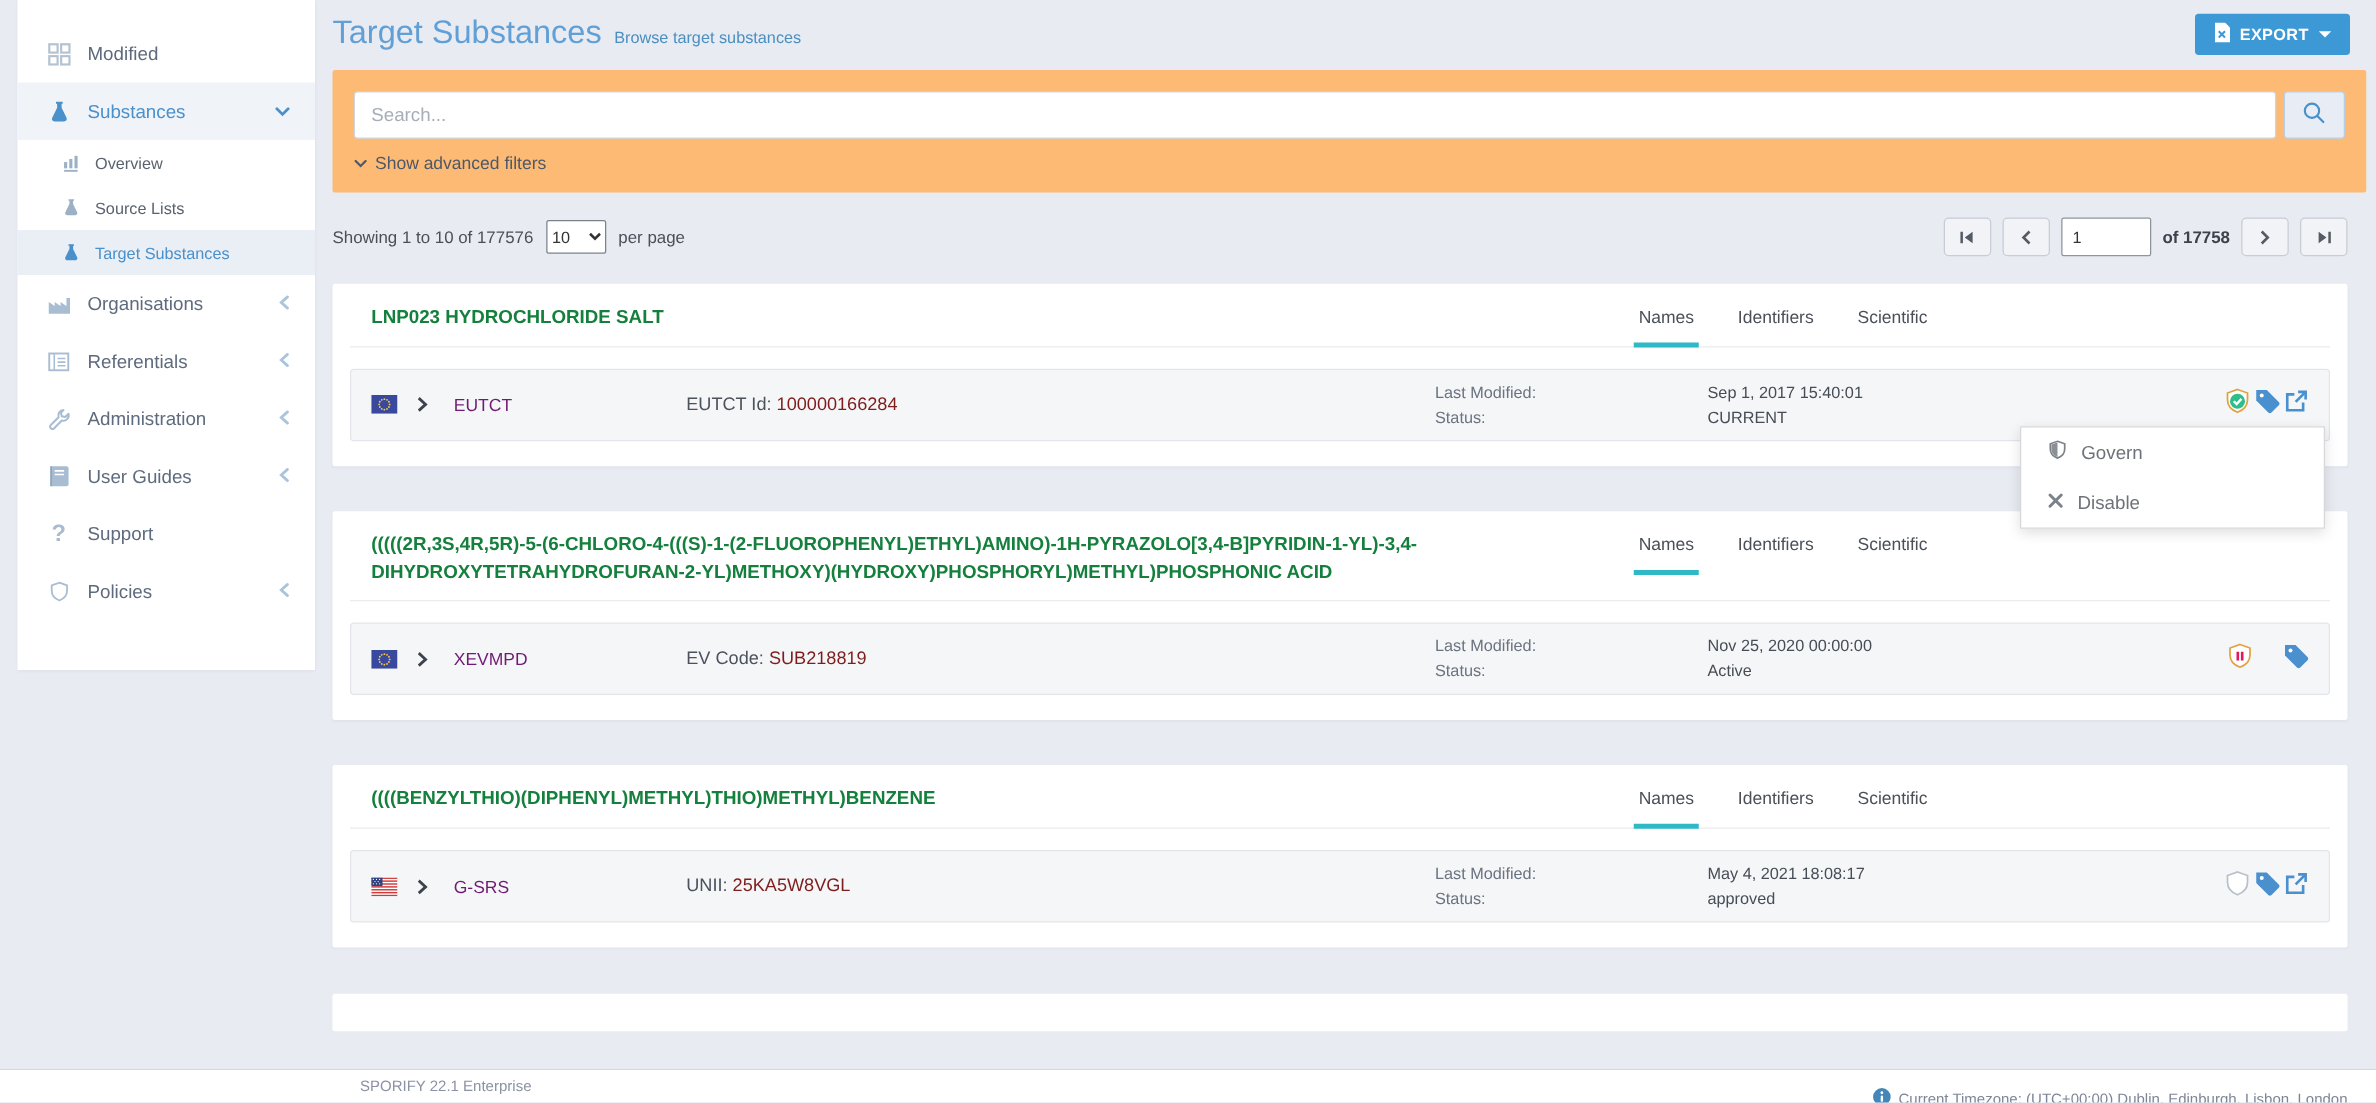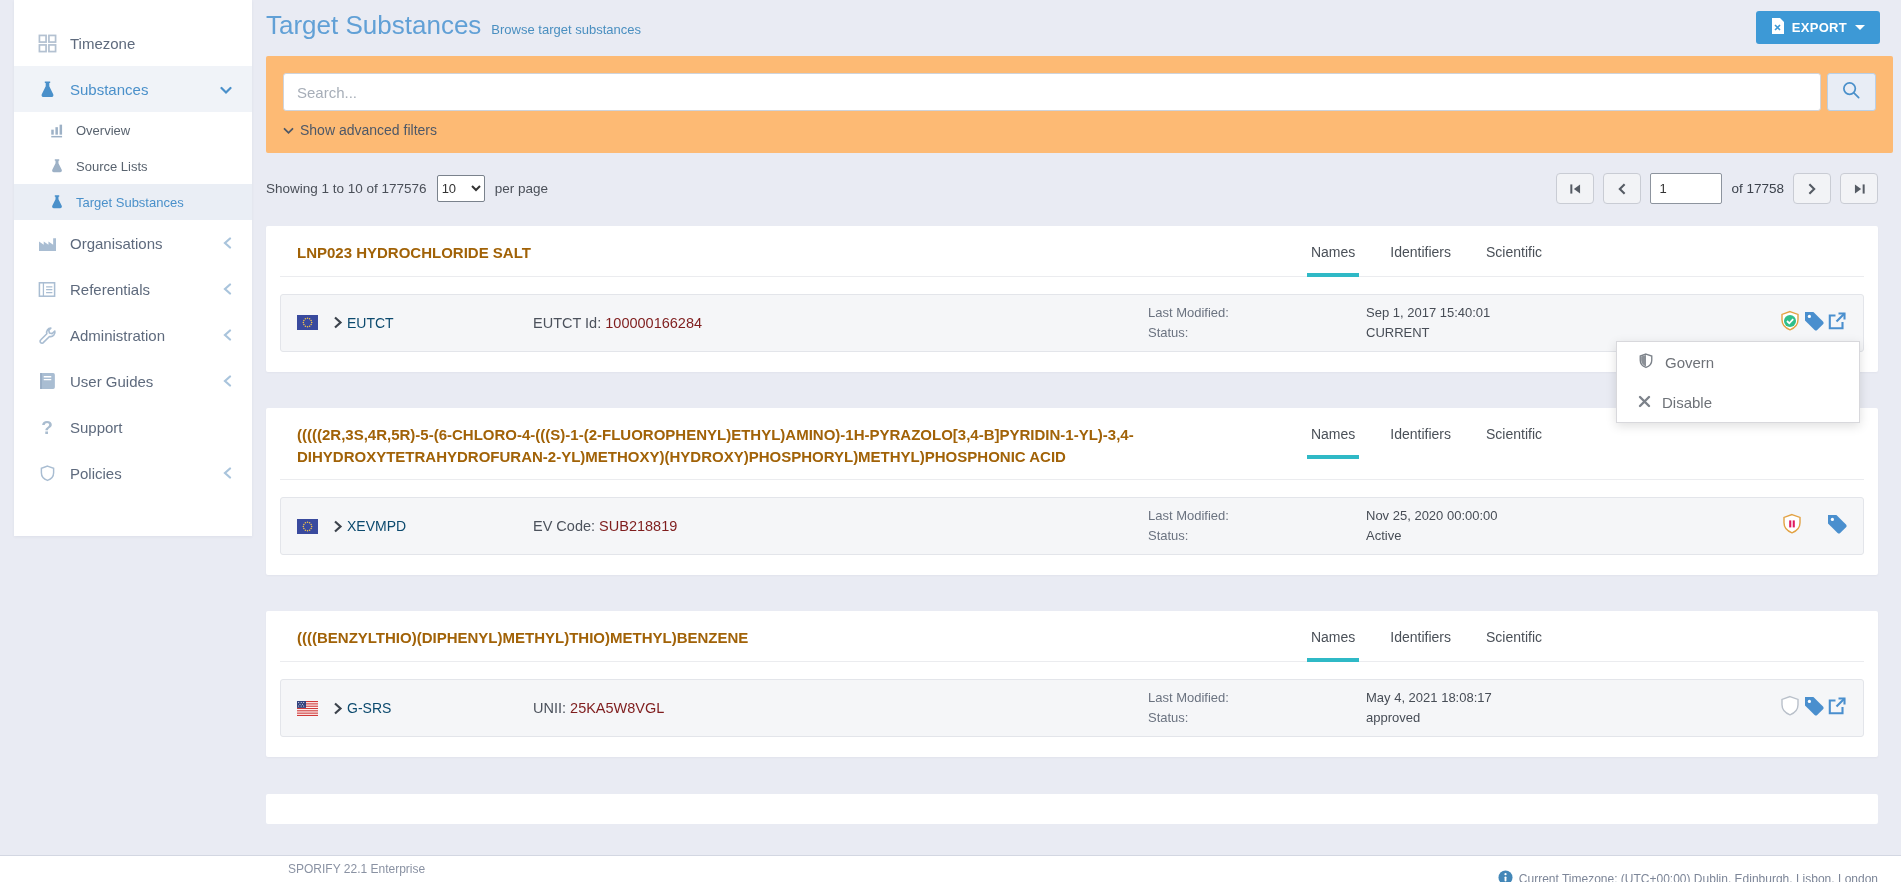--- a/index.html
+++ b/index.html
@@ -51,36 +51,36 @@
     font-size:14px; color:#4e5867; cursor:pointer; }
   
   .pg-bar { margin:20px 23px 0 14px; display:flex; align-items:center; font-size:13.5px; color:#4a4f58; }
   .pg-size { margin:0 10px; width:48px; height:27px; border:1px solid #7a828c; border-radius:2px;
     background:#fff; font-size:13px; font-family:inherit; color:#333; }
   .pg-right { margin-left:auto; display:flex; align-items:center; gap:9px; }
   .pg-btn { width:38px; height:31px; background:#f2f3f6; border:1px solid #c9ccd4; border-radius:4px;
     display:flex; align-items:center; justify-content:center; cursor:pointer; }
   .pg-input { width:72px; height:31px; border:1px solid #8d949e; border-radius:2px; padding:0 8px;
     font-size:13px; font-family:inherit; color:#333; }
-  .pg-of { color:#3c424c; }
+  .pg-of { color:#3c424c;font-weight:bold; }
   
   .card { margin:22px 23px 0 14px; background:#fff; border-radius:2px; padding:16px 14px 20px;
     box-shadow:0 1px 2px rgba(40,50,80,.04); }
   .card + .card, .card.later { margin-top:36px; }
   .card-head { position:relative; padding:0 318px 12px 17px; border-bottom:1px solid #ebecef; min-height:34px; }
-  .sub-name { display:inline-block; max-width:905px; color:#a16207; font-weight:bold; font-size:15px;
+  .sub-name { display:inline-block; max-width:905px; color:#15803d; font-weight:bold; font-size:15px;
     line-height:1.45; text-decoration:none; cursor:pointer; }
   .tabs { position:absolute; right:318px; top:2px; display:flex; gap:27px; }
   .tab { font-size:14px; color:#4a5058; padding:0 4px 13px; cursor:pointer; }
   .tab.active { border-bottom:4px solid #2fb9c6; }
   .src-row { margin-top:17px; height:58px; background:#f5f6f8; border:1px solid #e3e5ea; border-radius:3px;
     display:flex; align-items:center; padding:0 16px; }
   .flag { width:21px; height:15px; flex:none; display:flex; }
   .row-chev { margin-left:15px; display:flex; cursor:pointer; }
-  .src-name { margin-left:4px; width:186px; font-size:14px; color:#0c4a6e; }
+  .src-name { margin-left:20px; width:186px; font-size:14px; color:#701a75; }
   .src-id { font-size:14.5px; color:#4c525c; }
   .src-id a { color:#7f1d1d; text-decoration:none; cursor:pointer; }
   .meta { margin-left:auto; display:flex; }
   .meta-labels { width:218px; font-size:13px; color:#6b7380; line-height:20px; }
   .meta-values { width:415px; font-size:13px; color:#474d56; line-height:20px; }
   .row-icons { width:66px; display:flex; align-items:center; justify-content:flex-end; gap:3px; }
   .row-icons.spread { justify-content:space-between; }
   .row-icons svg { cursor:pointer; }
   .empty-band { margin:37px 23px 0 14px; height:30px; background:#fff; border-radius:2px; }
   
@@ -102,21 +102,21 @@
     <span class="ic">
       <svg width="19" height="19" viewBox="0 0 20 20">
           <g fill="none" stroke="#b3c1d1" stroke-width="1.8">
             <rect x="1.5" y="1.5" width="7" height="7"></rect>
             <rect x="11.5" y="1.5" width="7" height="7"></rect>
             <rect x="1.5" y="11.5" width="7" height="7"></rect>
             <rect x="11.5" y="11.5" width="7" height="7"></rect>
           </g>
         </svg>
     </span>
-    <span class="lbl">Timezone</span>
+    <span class="lbl">Modified</span>
   </div>
   <div class="side-item expanded">
     <span class="ic">
       <svg width="17" height="19" viewBox="0 0 19 21">
           <path fill="#4a90ca" d="M6.5 1.5h6v1.8h-1v3.5l4.4 8.9c.8 1.6-.4 3.3-2.2 3.3H5.3c-1.8 0-3-1.7-2.2-3.3l4.4-8.9V3.3h-1z"></path>
         </svg>
     </span>
     <span class="lbl">Substances</span>
     <span class="chev">
       <svg width="12" height="9" viewBox="0 0 12 9">

